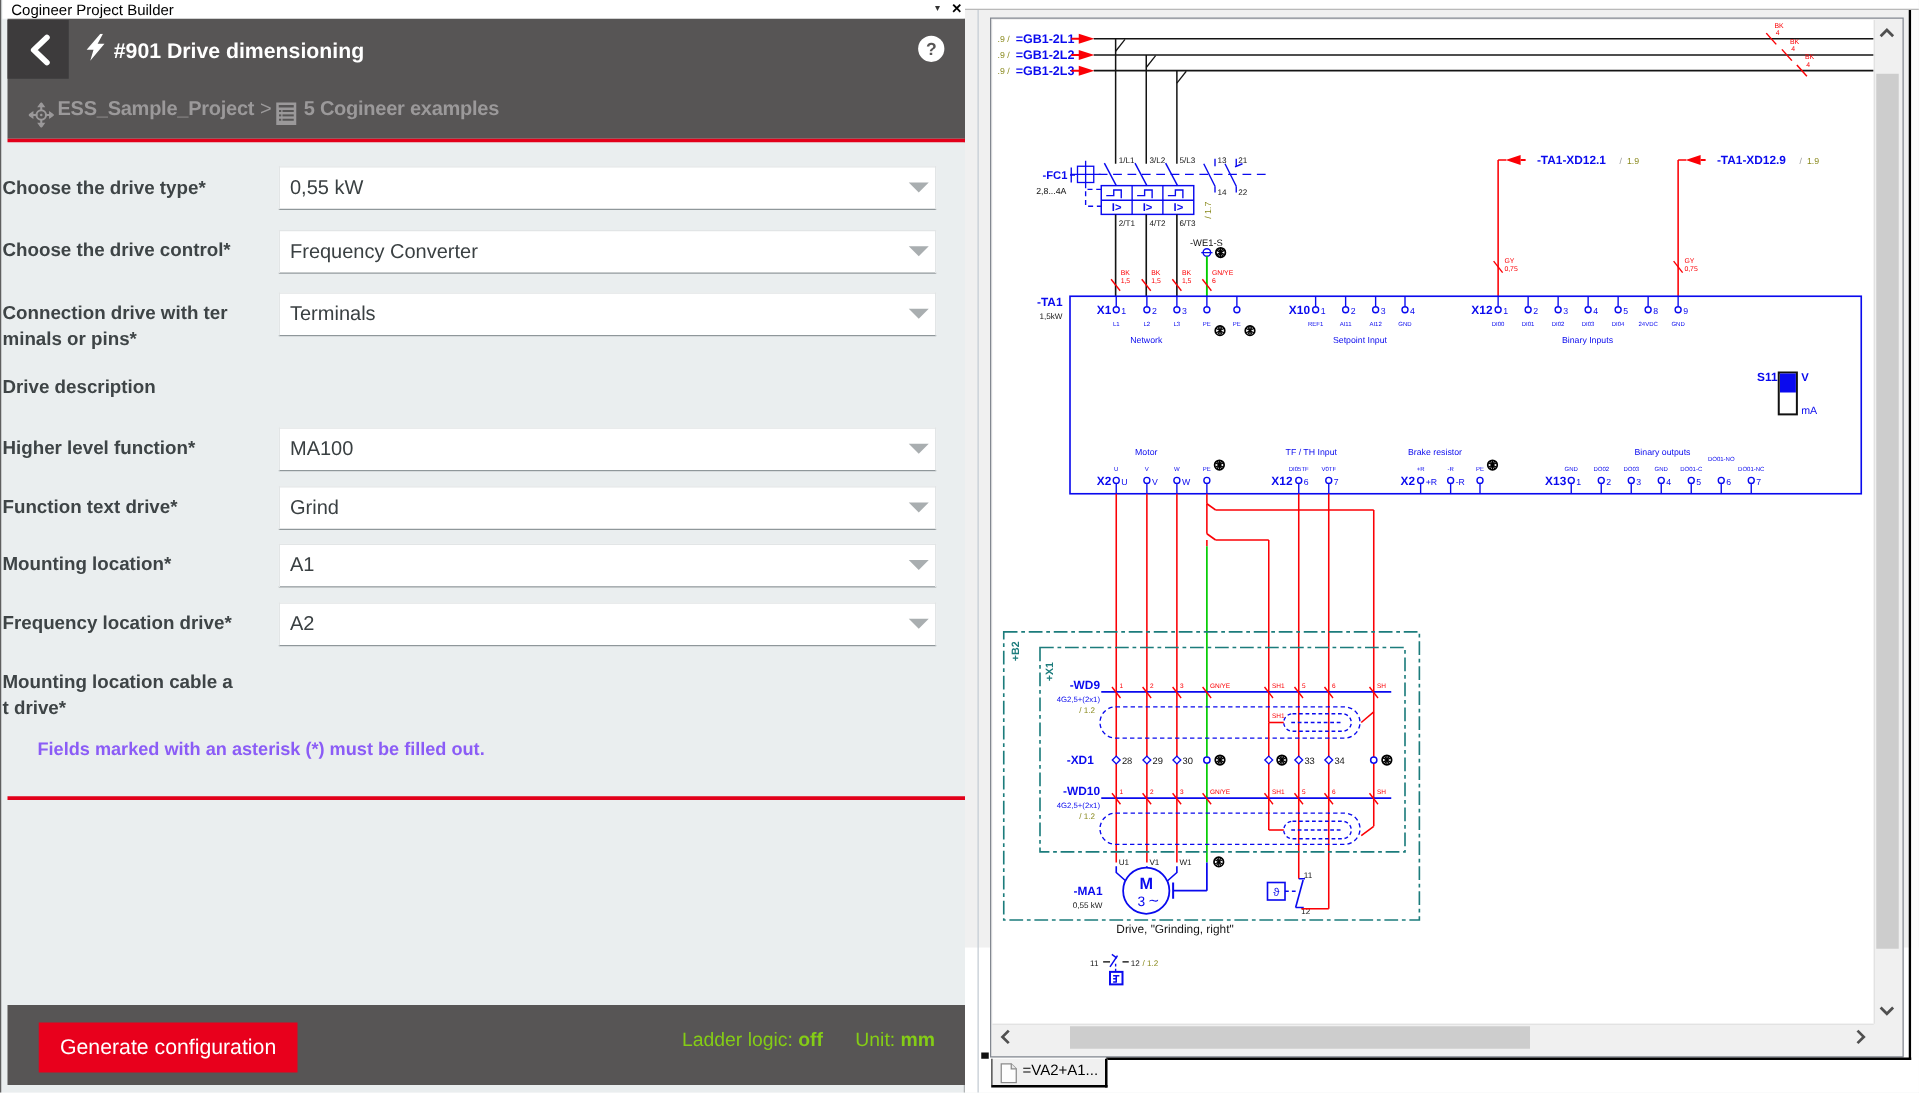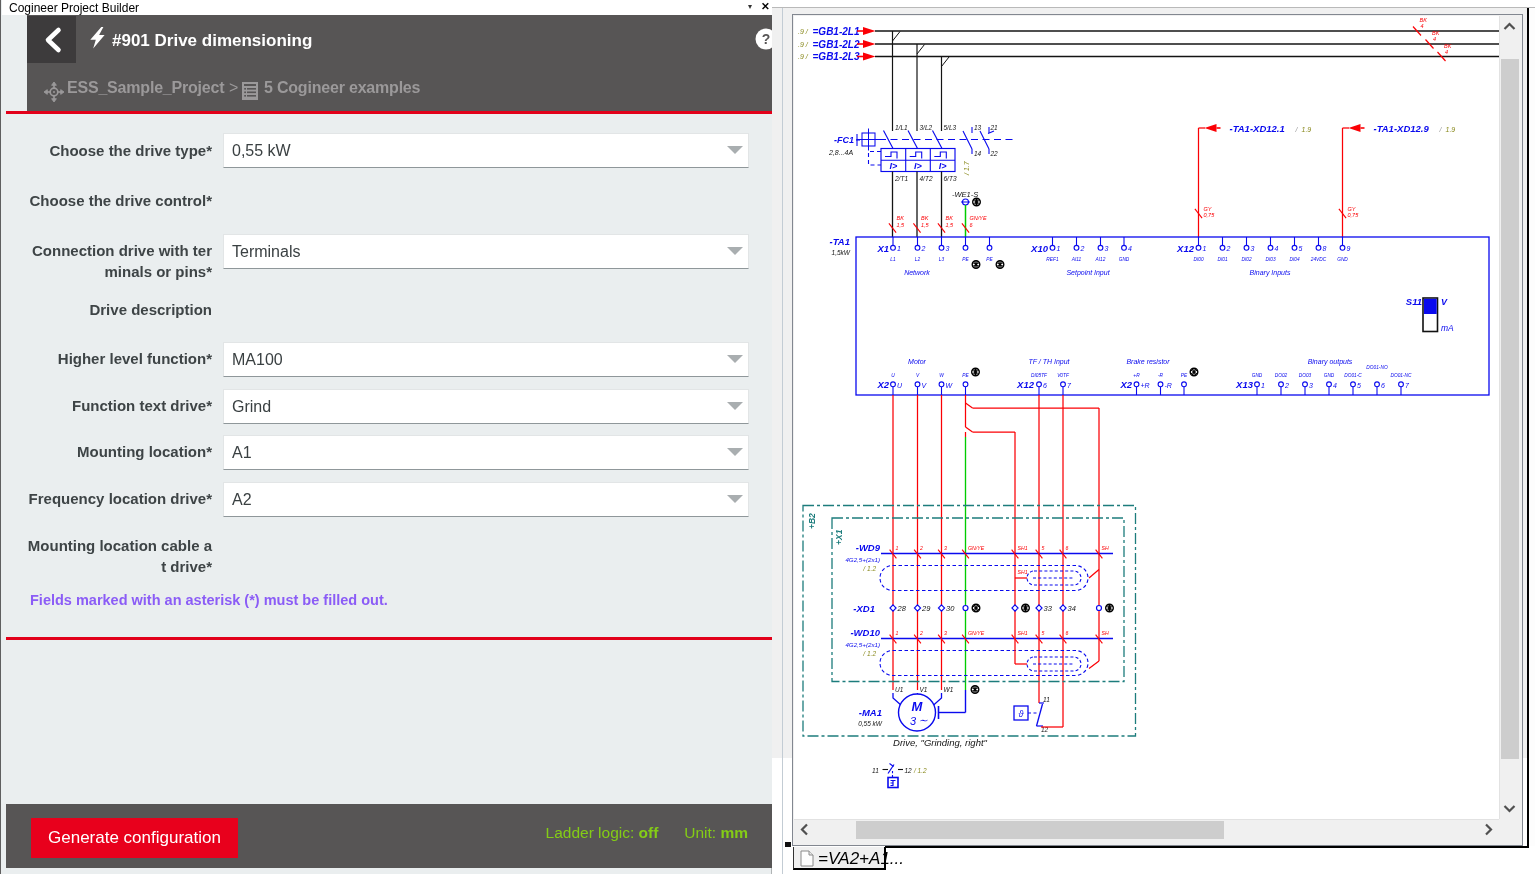--- a/index.html
+++ b/index.html
@@ -7,53 +7,53 @@
   font-family:"Liberation Sans", sans-serif; }
 #stage { position:absolute; left:0; top:0; width:1535px; height:874px; }
 .abs { position:absolute; }
 
 
 #leftwin { left:0; top:0; width:772px; height:874px; background:#eaeeef; border-left:1px solid #5f5f5f; border-right:1px solid #b0b4b5; }
 #titlebar { left:1px; top:0; width:770px; height:15px; background:#ffffff; }
 #titlebar .t { position:absolute; left:7px; top:1px; font-size:12px; color:#000; }
 #titlebar .mins { position:absolute; left:746px; top:2px; font-size:8px; color:#333; }
 #titlebar .cls { position:absolute; left:759px; top:0px; font-size:10.5px; color:#000; font-weight:bold; }
-#header { left:5px; top:15px; width:766px; height:96px; background:#575555;margin-left:21px; }
+#header { left:5px; top:15px; width:766px; height:96px; background:#575555; }
 #backbtn { left:0px; top:1px; width:49px; height:47px; background:#3d3b3c; }
 #htitle { left:85px; top:16px; font-size:17px; font-weight:bold; color:#fff; }
 #crumb { left:11px; top:64px; height:26px; color:#9b999a; font-size:16px; font-weight:bold; letter-spacing:-0.2px; }
 #crumb span { white-space:nowrap; }
 #redline1 { left:5px; top:111px; width:766px; height:2.5px; background:#e2001a; }
 #form { left:1px; top:113.5px; width:770px; height:690px; background:#eaeeef; }
-.lbl { position:absolute; width:210px; text-align:right; font-size:15px; font-weight:bold; color:#3e4446; line-height:21px; }
+.lbl { position:absolute; width:210px; text-align:left; font-size:15px; font-weight:bold; color:#3e4446; line-height:21px; }
 .inp { position:absolute; left:221px; width:526px; height:35px; background:#fff;
   border:1px solid #e2e5e6; border-bottom:1px solid #8f979a; font-size:16px; color:#3a4042;
   line-height:33px; padding-left:8px; }
 .tri { position:absolute; right:5px; top:12px; width:0; height:0;
   border-left:8px solid transparent; border-right:8px solid transparent; border-top:8px solid #a9aeb0; }
 #note { position:absolute; left:28px; top:478px; font-size:14.5px; font-weight:bold; color:#8b5cf6; }
 #redline2 { left:5px; top:637px; width:766px; height:2.5px; background:#e2001a; }
 #footer { left:5px; top:804px; width:766px; height:64px; background:#575555; }
 #genbtn { position:absolute; left:25px; top:14px; width:207px; height:40px; background:#e8001c;
   color:#fff; font-size:17px; text-align:center; line-height:40px; }
 #footright { position:absolute; right:24px; top:20px; color:#84cc16; font-size:15.5px; }
 
 
-#rightwin { left:772px; top:0; width:763px; height:758px; background:#f0f0f0;font-style:italic; }
+#rightwin { left:772px; top:0; width:763px; height:758px; background:#f0f0f0; }
 #rw-topline { left:0; top:7px; width:763px; height:1px; background:#b9b9b9; }
 #rw-frame { left:20px; top:14px; width:731px; height:832px; border:1px solid #828790; background:#f0f0f0; }
 #vscroll { left:706px; top:1px; width:20px; height:803px; background:#f0f0f0; border-left:1px solid #e2e2e2; }
 #vthumb { position:absolute; left:1px; top:43px; width:18px; height:700px; background:#cdcdcd; }
 #hscroll { left:1px; top:804px; width:705px; height:20px; background:#f0f0f0; border-top:1px solid #e2e2e2; }
 #hthumb { position:absolute; left:62px; top:1px; width:368px; height:18px; background:#cdcdcd; }
 #rw-border-r { left:755px; top:8px; width:2px; height:840px; background:#000; }
 #rw-border-b { left:113px; top:846px; width:643px; height:2px; background:#000; }
 #rw-tick { left:13px; top:842px; width:6px; height:5px; background:#111; }
 #tab { left:21px; top:847px; width:93px; height:23px; background:#f0f0f0; border-left:1px solid #333; border-right:2px solid #000; border-bottom:2px solid #000; }
-#tab .txt { position:absolute; left:24px; top:2px; font-size:17px; color:#000; }
+#tab .txt { position:absolute; left:24px; top:2px; font-size:12px; color:#000; }
 </style>
 </head>
 <body>
 <div id="stage">
 
   <div id="leftwin" class="abs">
     <div id="titlebar" class="abs">
       <span class="t">Cogineer Project Builder</span>
       <span class="mins">▾</span>
       <span class="cls">✕</span>
@@ -102,20 +102,21 @@
         <span class="abs" style="left:226px;top:0">5 Cogineer examples</span>
       </div>
     </div>
     <div id="redline1" class="abs"></div>
     <div id="form" class="abs">
 
       <div class="lbl" style="top:26px">Choose the drive type*</div>
       <div class="inp" style="top:19.5px">0,55 kW<span class="tri"></span></div>
 
       <div class="lbl" style="top:76.5px">Choose the drive control*</div>
+      <div class="inp" style="top:70px">Frequency Converter<span class="tri"></span></div>
 
       <div class="lbl" style="top:126.5px">Connection drive with ter<br>minals or pins*</div>
       <div class="inp" style="top:120px">Terminals<span class="tri"></span></div>
 
       <div class="lbl" style="top:185px">Drive description</div>
 
       <div class="lbl" style="top:234.5px">Higher level function*</div>
       <div class="inp" style="top:228px">MA100<span class="tri"></span></div>
 
       <div class="lbl" style="top:281.5px">Function text drive*</div>

